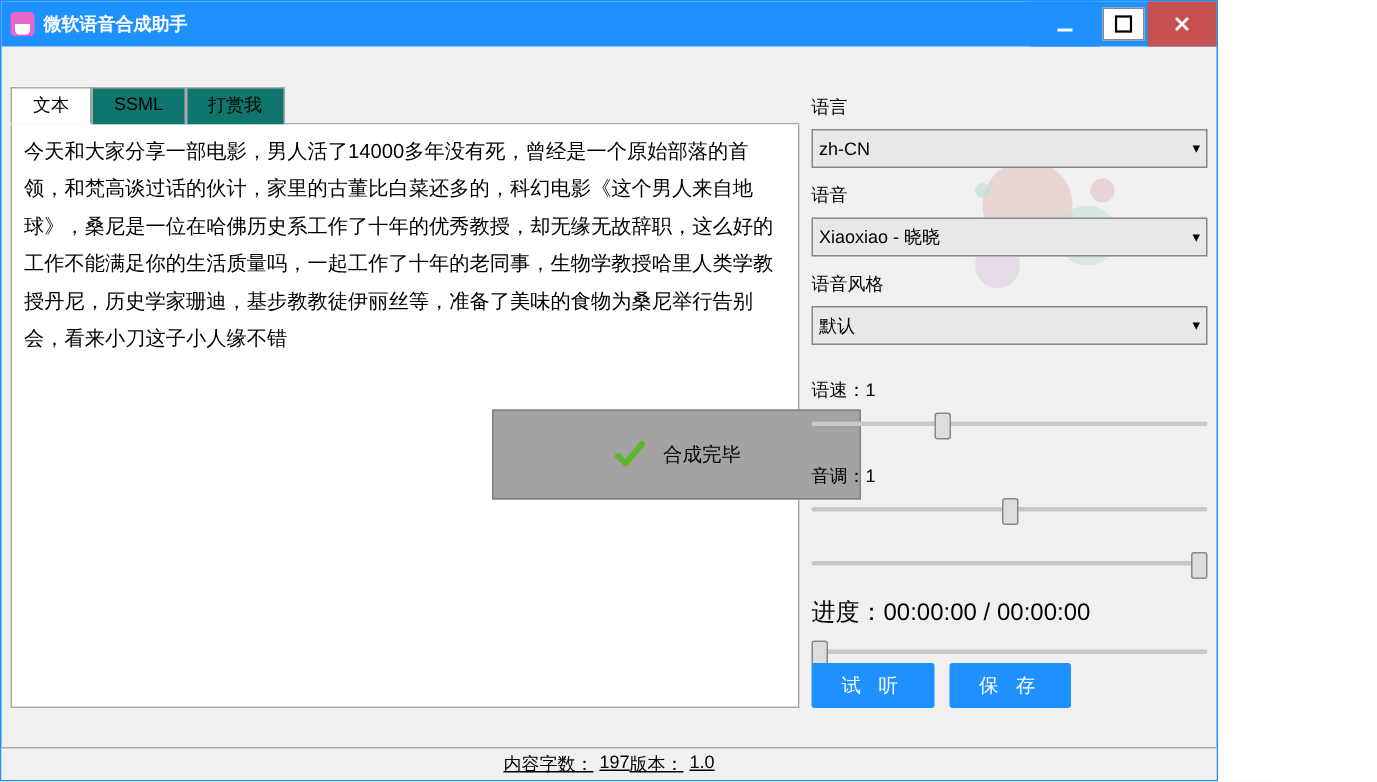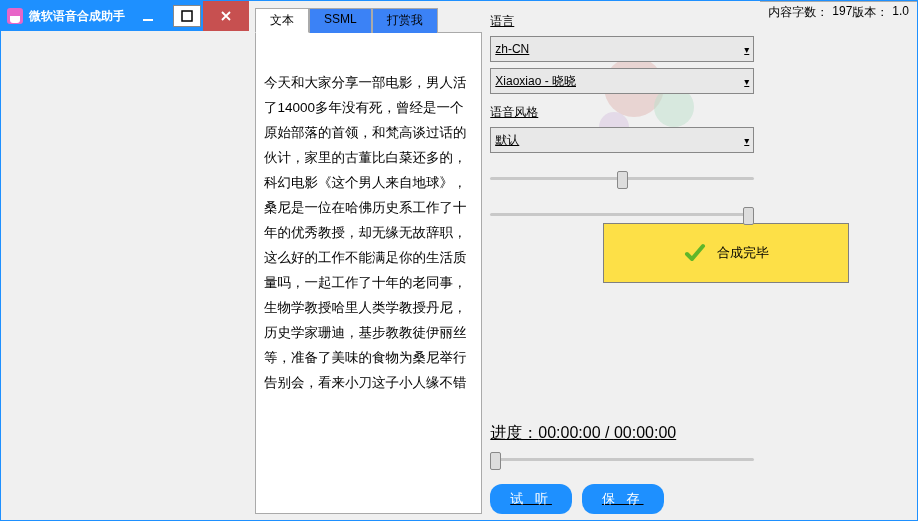--- a/index.html
+++ b/index.html
@@ -1,53 +1,53 @@
 <!DOCTYPE html>
 <html><head>
 <meta charset="utf-8">
 <style>
   * { box-sizing: border-box; }
   body { margin: 0; font-family: "Microsoft YaHei", "SimSun", Arial, sans-serif; font-size: 12px; background: #fff; }
-  .window { width: 918px; height: 521px; border: 1px solid #1e90ff; display: flex; background: #f0f0f0; }
+  .window { width: 812px; height: 521px; border: 1px solid #1e90ff; display: flex; flex-direction: column; background: #f0f0f0; gap: 20px; }
   .titlebar { height: 30px; background: #1e90ff; display: flex; align-items: center; color: #fff; }
   .titlebar .app-icon { width: 16px; height: 16px; margin: 0 6px; background: #e866c8; border-radius: 3px; position: relative; }
   .titlebar .app-icon::after { content: ""; position: absolute; top: 8px; left: 3px; width: 10px; height: 7px; background: #fff; border-radius: 0 0 3px 3px; }
   .titlebar .title { flex: 1; font-size: 12px; font-weight: bold; }
   .titlebar .win-btns { display: flex; height: 100%; }
   .titlebar .win-btn { width: 46px; display: flex; align-items: center; justify-content: center; color: #fff; font-size: 14px; }
   .titlebar .win-btn.min { background: #1e90ff; }
   .titlebar .win-btn.max { background: #fff; color: #000; margin: 4px 2px; height: 22px; width: 28px; border: 1px solid #888; }
   .titlebar .win-btn.close { background: #c75050; width: 46px; }
   .titlebar .win-btn svg { width: 12px; height: 12px; }
   .content { flex: 1; display: flex; padding: 6px; gap: 8px; min-height: 0; }
   .left { flex: 1; display: flex; flex-direction: column; min-height: 0; }
   .tabs { display: flex; border-bottom: 1px solid #aaa; }
-  .tab { padding: 3px 14px; border: 1px solid #aaa; border-bottom: none; background: #3b82f6; margin-right: 0; font-size: 12px; position: relative; top: 1px; }
+  .tab { padding: 3px 14px; border: 1px solid #aaa; border-bottom: none; background: #0f766e; margin-right: 0; font-size: 12px; position: relative; top: 1px; }
   .tab.active { background: #fff; border-bottom: 1px solid #fff; }
   .textarea-wrap { flex: 1; border: 1px solid #aaa; border-top: none; background: #fff; position: relative; }
-  .textarea { width: 100%; height: 100%; padding: 6px 8px; font-size: 13.5px; line-height: 1.85; color: #000; overflow: auto; margin-top: 32px; }
-  .status-popup { position: absolute; top: 190px; left: 320px; width: 246px; height: 60px; background: #fde047; border: 1px solid #808080; display: flex; align-items: center; justify-content: center; gap: 10px; margin-left: 27px; }
+  .textarea { width: 100%; height: 100%; padding: 6px 8px; font-size: 13.5px; line-height: 1.85; color: #000; overflow: auto; }
+  .status-popup { position: absolute; top: 190px; left: 320px; width: 246px; height: 60px; background: #a3a3a3; border: 1px solid #808080; display: flex; align-items: center; justify-content: center; gap: 10px; }
   .status-popup .check { width: 24px; height: 24px; }
   .status-popup .msg { font-size: 13px; }
-  .right { width: 264px; display: flex; flex-direction: column; gap: 6px; padding-top: 2px; position: relative; text-decoration: underline; }
+  .right { width: 264px; display: flex; flex-direction: column; gap: 6px; padding-top: 2px; position: relative; }
   .right .bg-splash { position: absolute; top: 30px; right: 10px; width: 180px; height: 150px; opacity: 0.25; pointer-events: none; z-index: 0; }
   .right > * { position: relative; z-index: 1; }
   .field-label { font-size: 12px; color: #000; margin-top: 4px; }
   .select { display: flex; align-items: center; height: 22px; border: 1px solid #888; background: #e8e8e8; padding: 12px 4px; font-size: 12px; justify-content: space-between; }
   .select .arrow { font-size: 10px; }
   .slider-row { margin-top: 2px; }
   .slider-label { font-size: 12px; margin-bottom: 4px; }
   .slider { position: relative; height: 20px; }
   .slider .track { position: absolute; top: 8px; left: 0; right: 0; height: 3px; background: #c8c8c8; border-radius: 2px; }
   .slider .thumb { position: absolute; top: 2px; width: 11px; height: 18px; background: #ddd; border: 1px solid #888; border-radius: 2px; }
   .spacer { flex: 1; }
   .progress-label { font-size: 16px; }
   .btn-row { display: flex; gap: 10px; margin-top: 8px; }
-  .btn { padding: 6px 20px; background: #1e90ff; color: #fff; border: none; font-size: 13px; border-radius: 12px; letter-spacing: 4px; }
-  .footer { height: 22px; border-top: 1px solid #aaa; display: flex; align-items: center; padding: 0 8px; font-size: 12px; background: #f0f0f0; justify-content: flex-start; }
+  .btn { padding: 6px 20px; background: #1e90ff; color: #fff; border: none; font-size: 13px; border-radius: 2px; letter-spacing: 4px; }
+  .footer { height: 22px; border-top: 1px solid #aaa; display: flex; align-items: center; padding: 0 8px; font-size: 12px; background: #f0f0f0; justify-content: center; text-decoration: underline; }
   .footer .left-status { display: flex; gap: 4px; }
   .footer .right-status { display: flex; gap: 4px; }
 </style>
 </head>
 <body>
 
 <div class="window">
   <div class="titlebar">
     <div class="app-icon"></div>
     <div class="title">微软语音合成助手</div>
@@ -96,33 +96,46 @@
         <circle cx="120" cy="40" r="8" fill="#c0392b" opacity="0.6"></circle>
         <circle cx="40" cy="40" r="5" fill="#27ae60" opacity="0.6"></circle>
       </svg>
 
       <div class="field-label">语言</div>
       <div class="select">
         <span>zh-CN</span>
         <span class="arrow">▾</span>
       </div>
 
+      <div class="field-label">语音</div>
       <div class="select">
         <span>Xiaoxiao - 晓晓</span>
         <span class="arrow">▾</span>
       </div>
 
       <div class="field-label">语音风格</div>
       <div class="select">
         <span>默认</span>
         <span class="arrow">▾</span>
       </div>
 
+      <div class="slider-row" style="margin-top:16px">
+        <div class="slider-label">
+          <span>语速：</span><span>1</span>
+        </div>
+        <div class="slider">
+          <div class="track"></div>
+          <div class="thumb" style="left: calc(33% - 5px);"></div>
+        </div>
+      </div>
 
       <div class="slider-row" style="margin-top:10px">
+        <div class="slider-label">
+          <span>音调：</span><span>1</span>
+        </div>
         <div class="slider">
           <div class="track"></div>
           <div class="thumb" style="left: calc(50% - 5px);"></div>
         </div>
       </div>
 
       <div class="slider-row" style="margin-top:10px">
         <div class="slider">
           <div class="track"></div>
           <div class="thumb" style="left: calc(100% - 11px);"></div>

